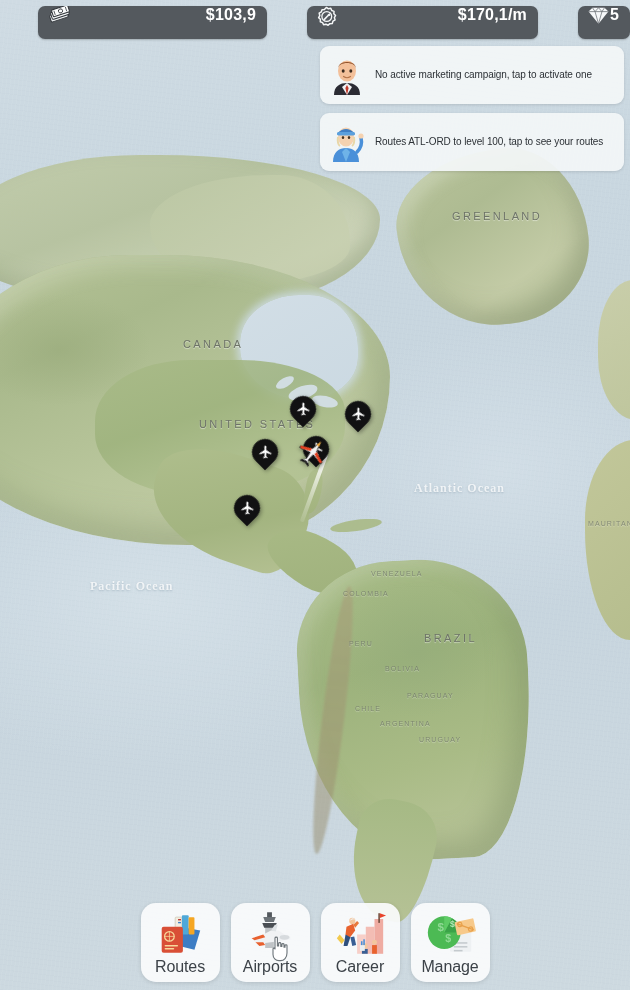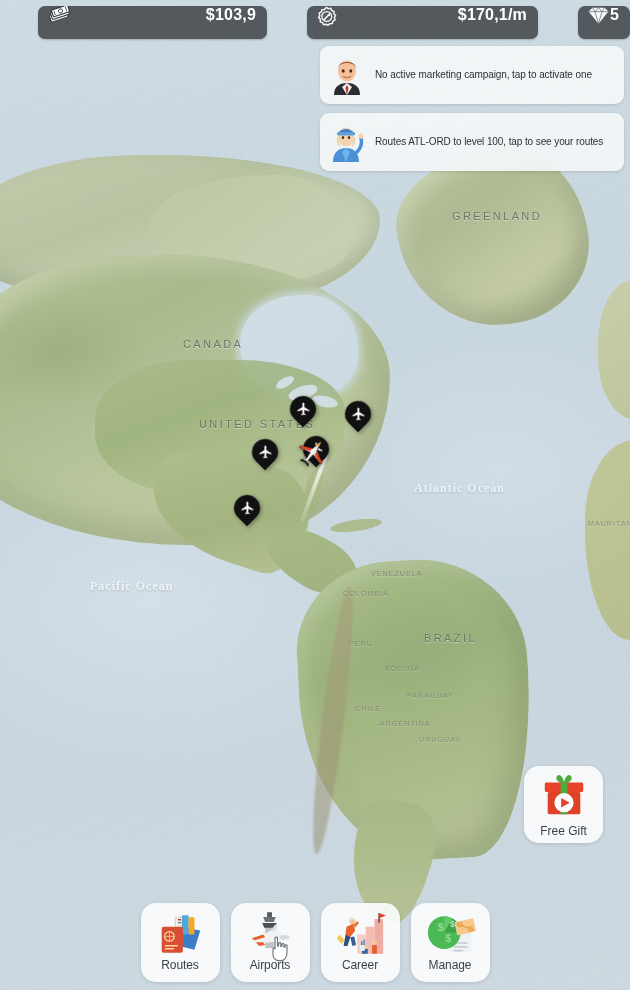--- a/index.html
+++ b/index.html
@@ -287,21 +287,21 @@
     padding-top: 5px;
     cursor: pointer;
     position: relative;
     box-shadow: 0 1px 4px rgba(0,0,0,.13);
   }
   .navbtn .glyph {
     height: 50px; width: 66px;
     display: flex; align-items: center; justify-content: center;
   }
   .navbtn .lbl {
-    font-size: 12px;
+    font-size: 16px;
     color: #3c4248;
     font-weight: 500;
     letter-spacing: -.1px;
   }
   .cursor {
     position: absolute;
     left: 38px; top: 33px;
     width: 20px; height: 26px;
     pointer-events: none;
     z-index: 40;
@@ -468,34 +468,20 @@
           <ellipse cx="15" cy="15.5" rx="1.2" ry="1.5" fill="#43321f"></ellipse>
           <ellipse cx="21" cy="15.5" rx="1.2" ry="1.5" fill="#43321f"></ellipse>
           <path d="M29 30 Q35 24 33 16" stroke="#4a90d9" stroke-width="3.5" fill="none" stroke-linecap="round"></path>
           <circle cx="33" cy="14" r="2.6" fill="#f5d2b0"></circle>
         </svg>
       </div>
       <div class="notif-text">Routes ATL-ORD to level 100, tap to see your routes</div>
     </div>
   </div>
 
-  <div class="freegift">
-    <span>
-      <svg viewBox="0 0 52 50" width="50" height="48">
-        <path d="M26 13 C20 13 16 8 19 5 C22 2 26 8 26 13 Z" fill="#4cae3f"></path>
-        <path d="M26 13 C32 13 36 8 33 5 C30 2 26 8 26 13 Z" fill="#4cae3f"></path>
-        <rect x="6" y="12" width="40" height="10" rx="1.5" fill="#e8432a"></rect>
-        <rect x="9" y="22" width="34" height="23" rx="1.5" fill="#e04228"></rect>
-        <rect x="22.5" y="12" width="7" height="33" fill="#4cae3f"></rect>
-        <circle cx="26" cy="33" r="10" fill="#ffffff"></circle>
-        <path d="M23 28 L32 33 L23 38 Z" fill="#e8432a"></path>
-      </svg>
-    </span>
-    <span class="lbl">Free Gift</span>
-  </div>
 
   <div class="navbar">
 
     <div class="navbtn">
       <span class="glyph">
         <svg viewBox="0 0 54 46" width="52" height="45">
           <path d="M27 16 L48 20 L42 40 L22 35 Z" fill="#3d7dc4"></path>
           <rect x="22" y="6" width="7" height="18" rx="1" fill="#f2ede0" stroke="#c9c2ae" stroke-width=".7"></rect>
           <rect x="29" y="4" width="7" height="20" rx="1" fill="#4fa8d8"></rect>
           <rect x="36" y="6" width="6" height="18" rx="1" fill="#f5a623"></rect>

